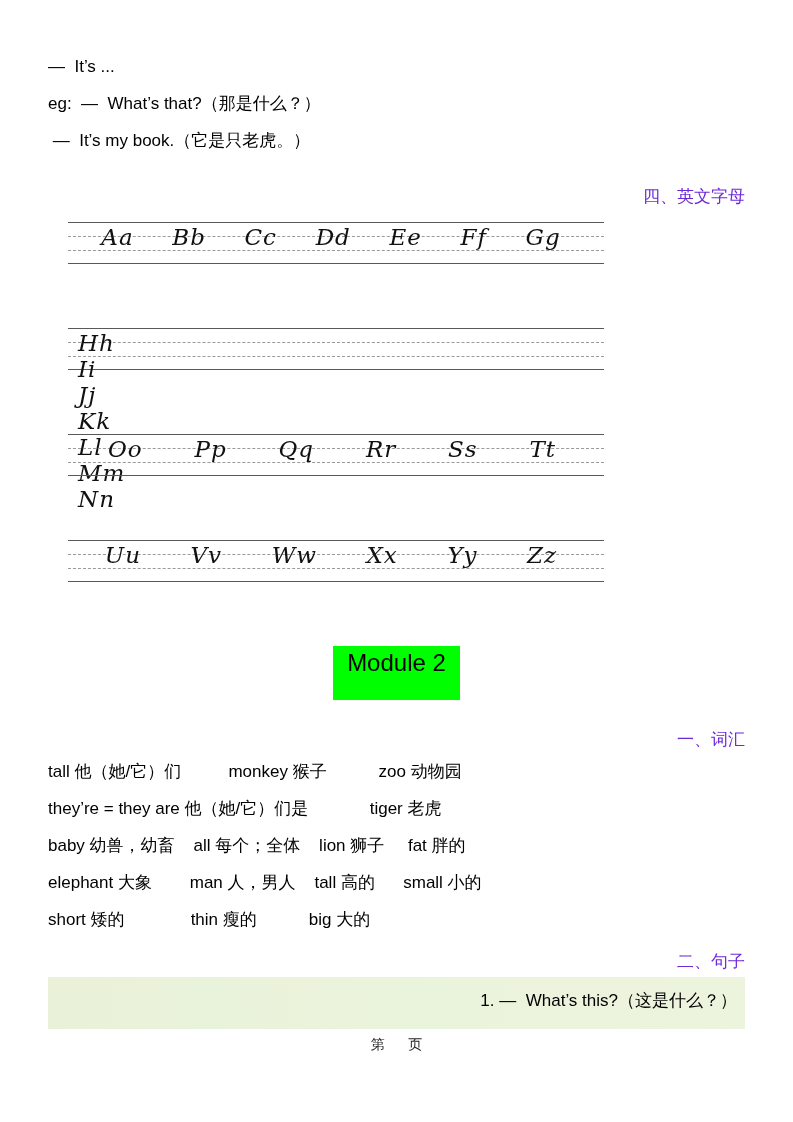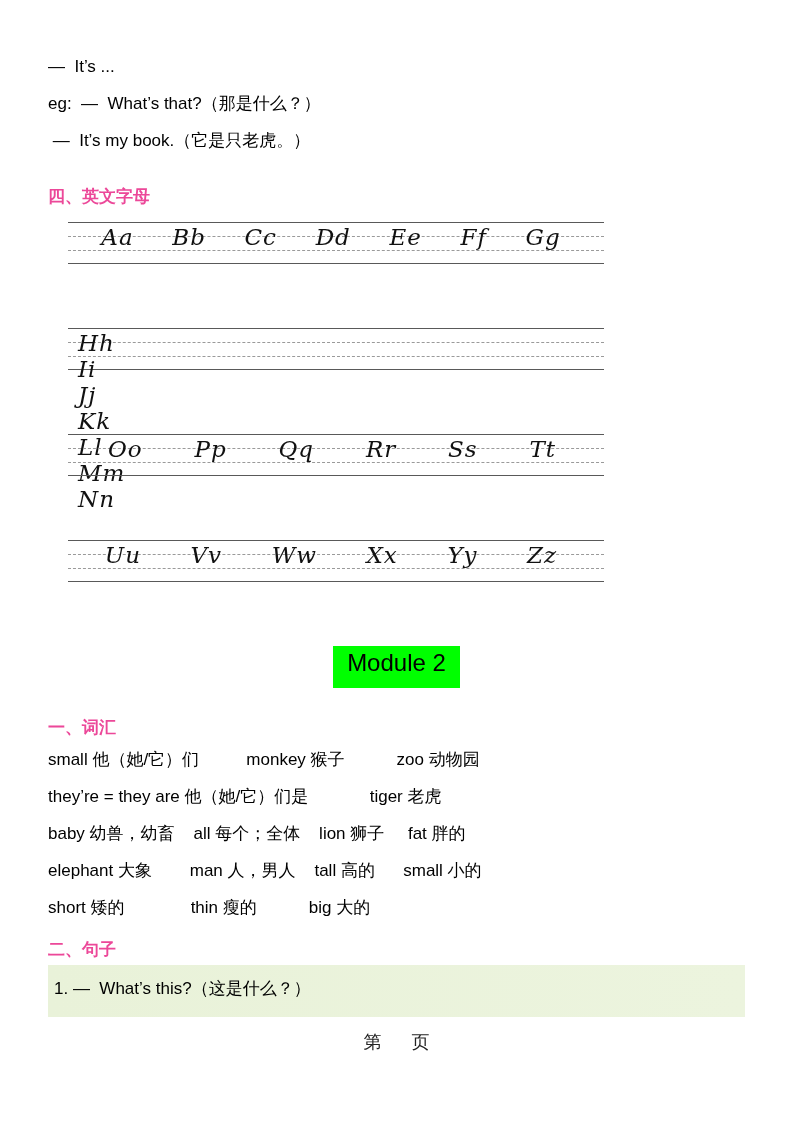--- a/index.html
+++ b/index.html
@@ -21,25 +21,26 @@
     height: 1080px;
     box-sizing: border-box;
     padding: 48px 48px 0 48px;
   }
   .line {
     font-size: 17px;
     line-height: 37px;
     white-space: pre;
   }
   .section-head {
-    color: #ec4899;
-    font-weight: bold;
+    color: #6d28d9;
+    font-weight: normal;
     font-size: 17px;
     margin-top: 26px;
     margin-bottom: 8px;
+    text-align: right;
   }
   .section-head.tight {
     margin-top: 12px;
     margin-bottom: 2px;
   }
 
   
   .alpha-block {
     margin-top: 14px;
   }
@@ -82,46 +83,47 @@
   
   .module-banner-wrap {
     text-align: center;
     margin-top: 18px;
     margin-bottom: 28px;
   }
   .module-banner {
     display: inline-block;
     background: #00ff00;
     font-size: 24px;
-    padding: 3px 14px 10px 14px;
+    padding: 3px 14px 22px 14px;
     line-height: 1.2;
   }
 
   .vocab {
     font-size: 17px;
     line-height: 37px;
     white-space: pre;
   }
 
   .sentence-block {
     background: linear-gradient(to right, #e9f2d9, #ecf4de);
     padding: 6px 8px 10px 6px;
     margin-top: 4px;
   }
   .sentence-block .line {
     line-height: 36px;
+    text-align: right;
   }
 
   .footer {
     position: absolute;
     left: 0;
     right: 0;
     bottom: 26px;
     text-align: center;
-    font-size: 18px;
+    font-size: 14px;
     color: #222;
     white-space: pre;
   }
 </style>
 </head>
 <body>
 
 <div class="page">
 
   <div>
@@ -197,21 +199,21 @@
     </div>
 
   </div>
 
   <div class="module-banner-wrap">
     <span class="module-banner">Module 2</span>
   </div>
 
   <div class="section-head tight">一、词汇</div>
   <div>
-    <div class="vocab">small 他（她/它）们          monkey 猴子           zoo 动物园</div>
+    <div class="vocab">tall 他（她/它）们          monkey 猴子           zoo 动物园</div>
     <div class="vocab">they’re = they are 他（她/它）们是             tiger 老虎</div>
     <div class="vocab">baby 幼兽，幼畜    all 每个；全体    lion 狮子     fat 胖的</div>
     <div class="vocab">elephant 大象        man 人，男人    tall 高的      small 小的</div>
     <div class="vocab">short 矮的              thin 瘦的           big 大的</div>
   </div>
 
   <div class="section-head tight">二、句子</div>
   <div class="sentence-block">
     <div class="line">1. —  What’s this?（这是什么？）</div>
   </div>

